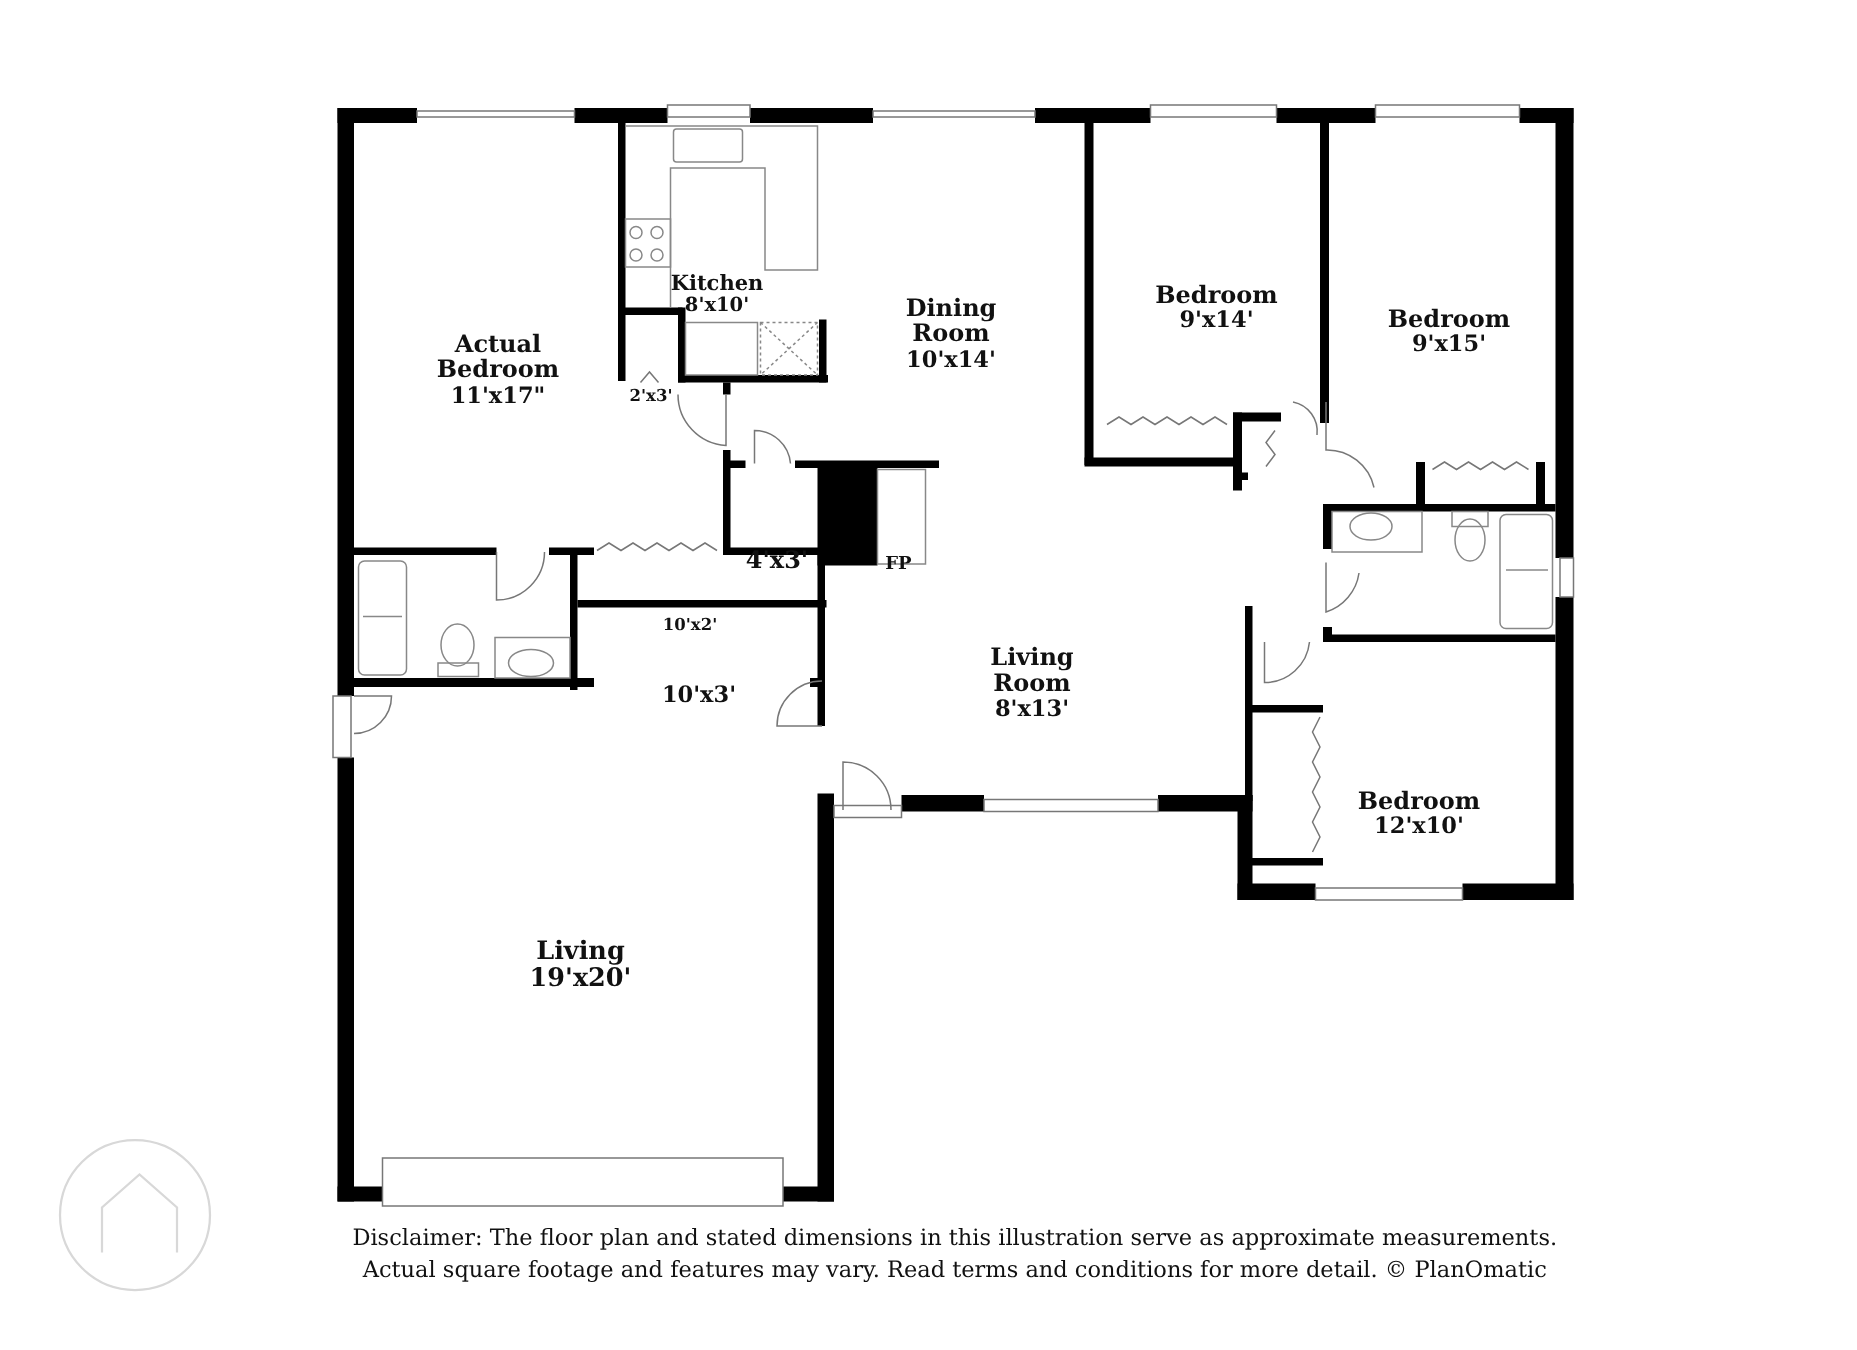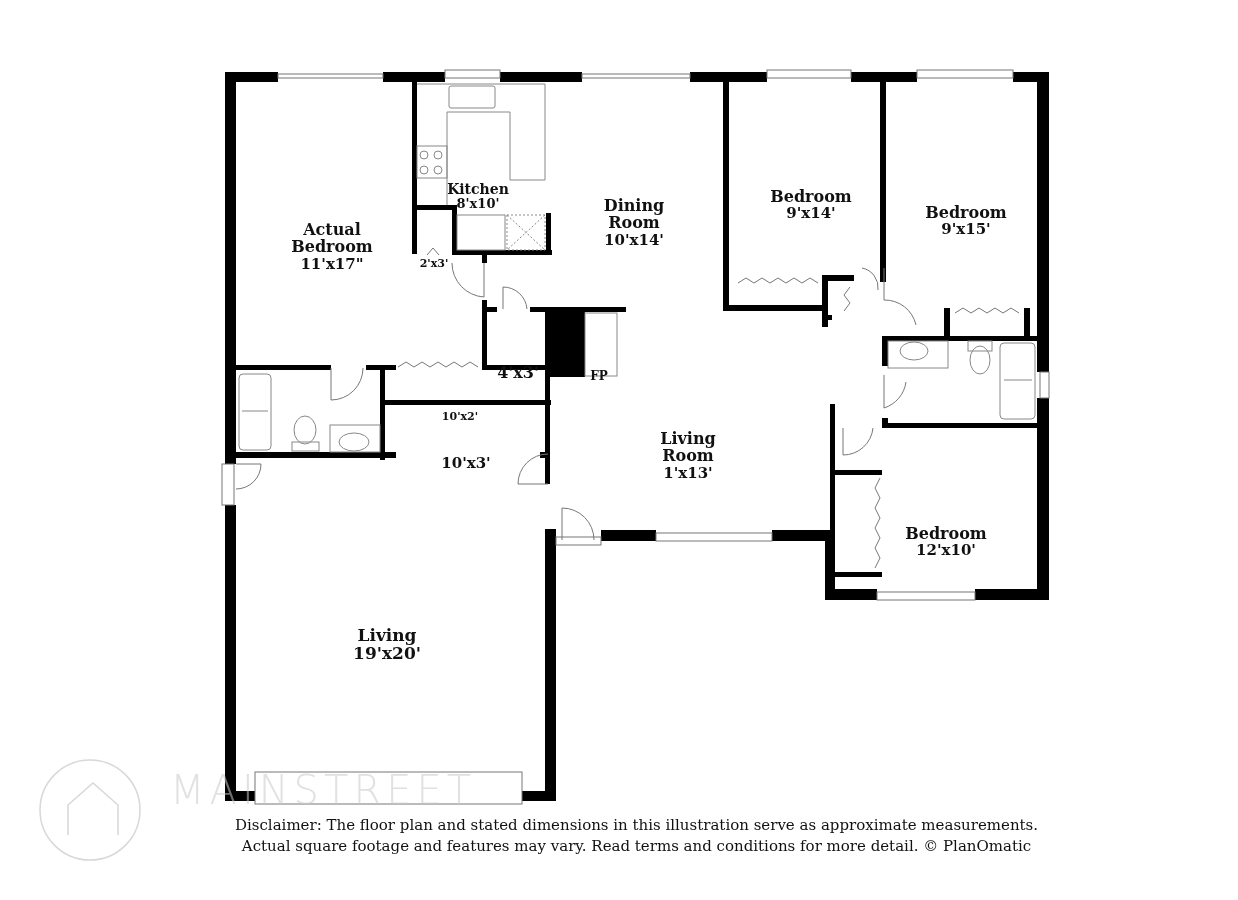--- a/index.html
+++ b/index.html
@@ -159,21 +159,20 @@
     <rect x="1000" y="343" width="35" height="76" rx="4"></rect>
     <line x1="1004" y1="380" x2="1032" y2="380"></line>
   </g>
 </svg>
 
 <div class="watermark">
   <svg width="110" height="110" viewBox="0 0 110 110">
     <circle cx="52" cy="55" r="50" fill="none" stroke="#d8d8d8" stroke-width="1.5"></circle>
     <path d="M 30 80 L 30 50 L 55 28 L 80 50 L 80 80" fill="none" stroke="#d8d8d8" stroke-width="1.5"></path>
   </svg>
-  <div class="wm-text">MAINSTREET</div>
 </div>
 
 <div class="room-label" style="left:332px; top:213px;">
   <span class="nm">Actual</span>
   <span class="nm">Bedroom</span>
   <span class="dm">11'x17"</span>
 </div>
 
 <div class="room-label" style="left:478px; top:164px;">
   <span class="nm" style="font-size:14px">Kitchen</span>
@@ -212,21 +211,21 @@
   <span class="dm">10'x2'</span>
 </div>
 
 <div class="room-label mid" style="left:466px; top:430px;">
   <span class="dm">10'x3'</span>
 </div>
 
 <div class="room-label" style="left:688px; top:422px;">
   <span class="nm">Living</span>
   <span class="nm">Room</span>
-  <span class="dm">1'x13'</span>
+  <span class="dm">8'x13'</span>
 </div>
 
 <div class="room-label" style="left:946px; top:509px;">
   <span class="nm">Bedroom</span>
   <span class="dm">12'x10'</span>
 </div>
 
 <div class="room-label" style="left:387px; top:611px;">
   <span class="nm" style="font-size:17px">Living</span>
   <span class="dm" style="font-size:17px">19'x20'</span>

